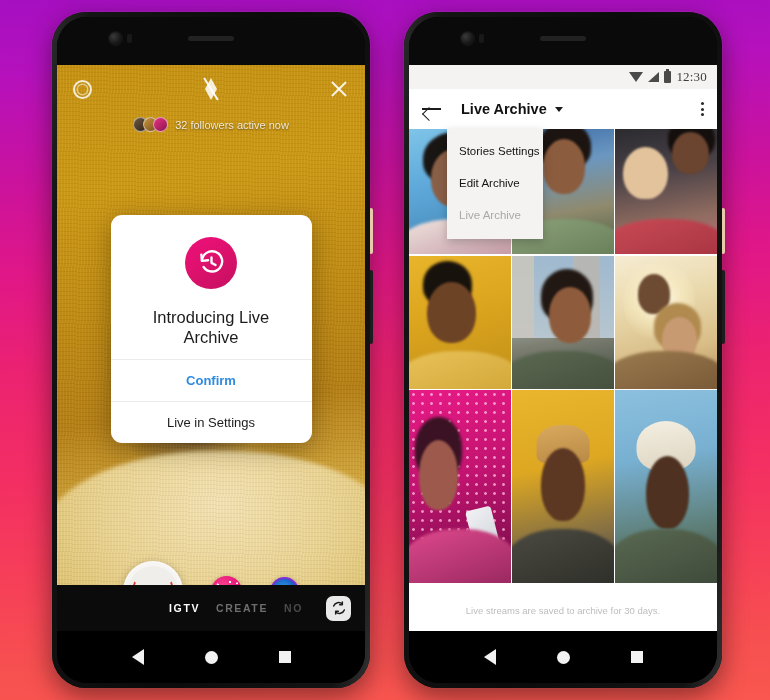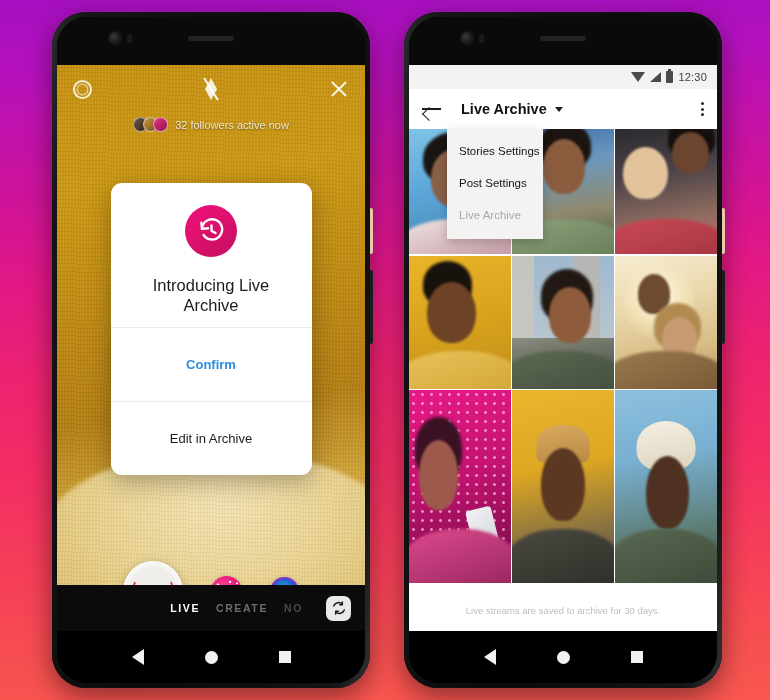--- a/index.html
+++ b/index.html
@@ -288,37 +288,37 @@
   .modal-title {
     font-size: 16.5px; font-weight: 400; color: #1c1c1c;
     text-align: center; line-height: 1.22; padding: 0 16px; margin-bottom: 12px;
   }
   .modal-body {
     font-size: 10.7px; line-height: 1.52; color: #b3b3b3;
     text-align: center; padding: 0 14px 18px;
   }
   .modal-btn {
     border-top: 1px solid #ececec;
-    text-align: center; padding: 29px 0;
+    text-align: center; padding: 13px 0;
     font-size: 13px;
   }
   .modal-btn.primary { color: #2e8ce0; font-weight: 700; }
   .modal-btn.secondary { color: #1c1c1c; font-weight: 400; }
 
   
   .screen2 {
     position: absolute; left: 0; right: 0; top: 48px; bottom: 52px;
     background: #fff; overflow: hidden;
   }
   .status-bar {
     height: 24px; background: #f5f3f1;
     display: flex; align-items: center; justify-content: flex-end;
     gap: 5px; padding-right: 10px;
   }
-  .status-bar .t { font-size: 11px; color: #3d3d3d; letter-spacing: .2px; }
+  .status-bar .t { font-size: 13px; color: #3d3d3d; letter-spacing: .2px; font-family: Liberation Serif, serif; }
   .si-wifi {
     width: 0; height: 0;
     border-left: 7px solid transparent; border-right: 7px solid transparent;
     border-top: 10px solid #4a4a4a;
   }
   .si-signal {
     width: 0; height: 0;
     border-left: 11px solid transparent; border-bottom: 10px solid #4a4a4a;
   }
   .si-batt {
@@ -496,21 +496,21 @@
                 <span class="wave w-l1"></span>
               <span class="dot"></span>
               <span class="wave w-r1"></span>
                 <span class="wave w-r2"></span>
             </div>
             <div class="effects-btn"></div>
             <div class="filter-btn"></div>
           </div>
 
           <div class="mode-bar">
-            <div class="mode active">LIVE</div>
+            <div class="mode active">IGTV</div>
             <div class="mode idle">CREATE</div>
             <div class="mode cut">NO</div>
             <div class="flip-btn">
               <svg viewBox="0 0 24 24" fill="none" stroke="#1b1b1b" stroke-width="2.2" stroke-linecap="round" stroke-linejoin="round">
                 <path d="M4 9a8 8 0 0 1 13-3"></path>
                 <path d="M20 15a8 8 0 0 1-13 3"></path>
                 <polyline points="17 3 17 7 13 7"></polyline>
                 <polyline points="7 21 7 17 11 17"></polyline>
               </svg>
             </div>
@@ -520,21 +520,21 @@
             <div class="modal">
               <div class="modal-icon">
                 <svg viewBox="0 0 24 24" fill="none" stroke="#fff" stroke-width="2.1" stroke-linecap="round" stroke-linejoin="round">
                   <path d="M3.5 10.5A9 9 0 1 1 5 16"></path>
                   <polyline points="3 5 3.5 10.5 9 10"></polyline>
                   <polyline points="12 7.5 12 12.3 15.6 14.2"></polyline>
                 </svg>
               </div>
               <div class="modal-title">Introducing Live Archive</div>
               <div class="modal-btn primary">Confirm</div>
-              <div class="modal-btn secondary">Edit in Archive</div>
+              <div class="modal-btn secondary">Live in Settings</div>
             </div>
           </div>
         </div>
 
         <div class="nav-bar">
           <div class="nav-back"></div>
           <div class="nav-home"></div>
           <div class="nav-recent"></div>
         </div>
 
@@ -625,21 +625,21 @@
             </div>
             <div class="cell c9">
               <div class="bucket-hat"></div>
               <div class="face" style="left:30%;top:34%;width:42%;height:38%;background:#4e3120"></div>
               <div class="torso" style="background:linear-gradient(160deg,#5a6a52,#333d30)"></div>
             </div>
           </div>
 
           <div class="dropdown">
             <div class="dd-item on">Stories Settings</div>
-            <div class="dd-item on">Post Settings</div>
+            <div class="dd-item on">Edit Archive</div>
             <div class="dd-item off">Live Archive</div>
           </div>
 
           <div class="grid-footer">
             <span>Live streams are saved to archive for 30 days.</span>
           </div>
         </div>
 
         <div class="nav-bar">
           <div class="nav-back"></div>

